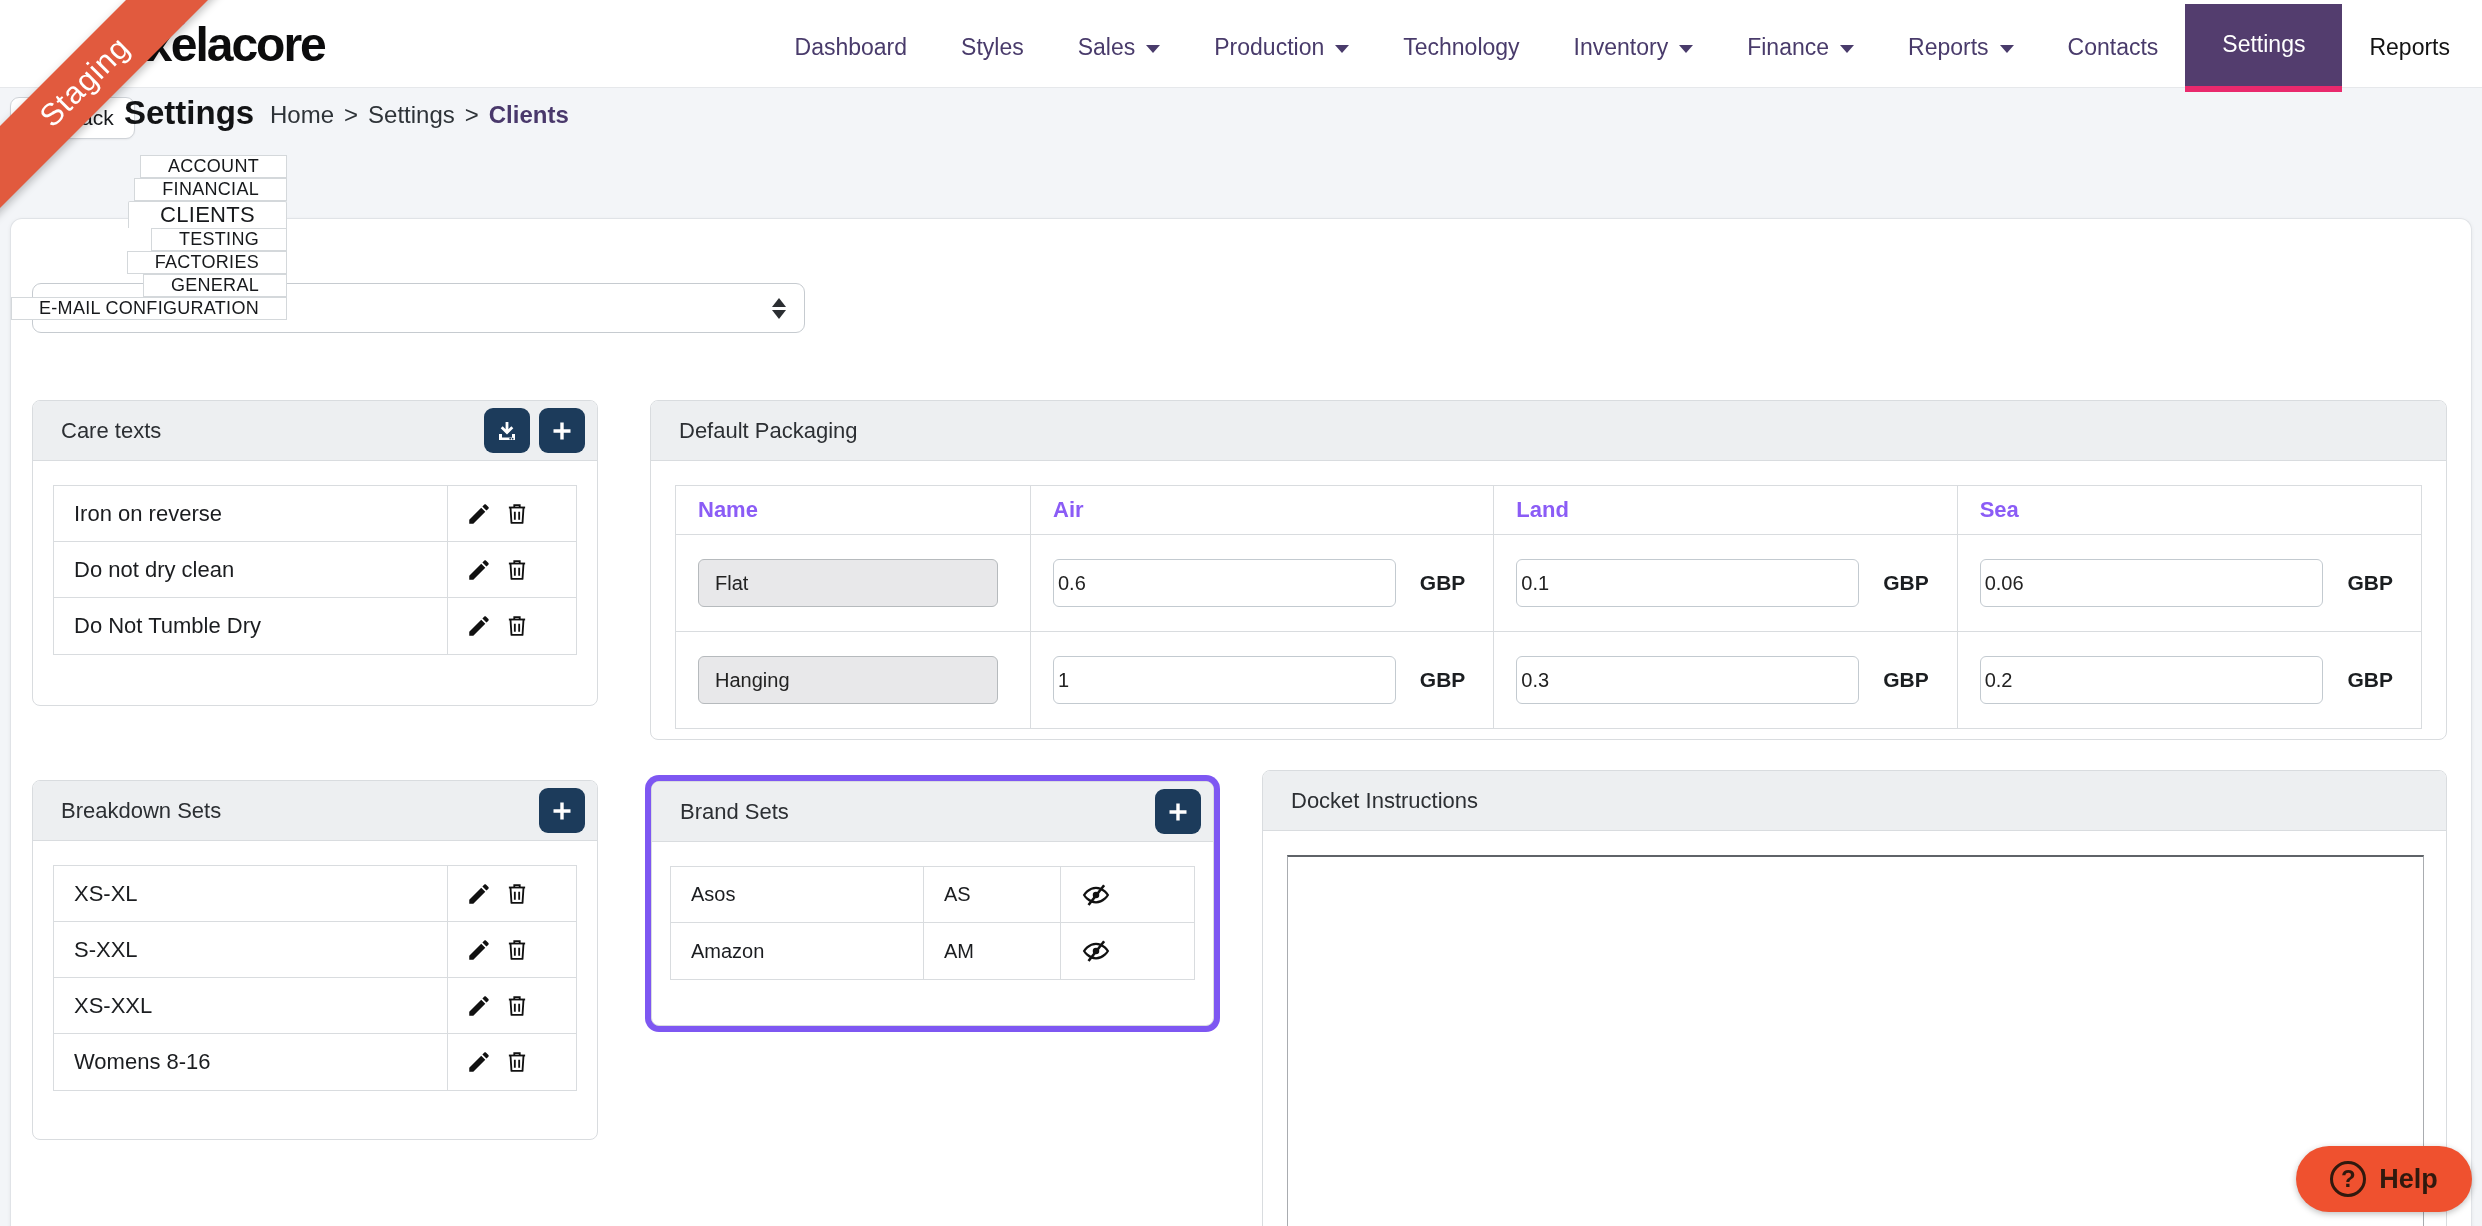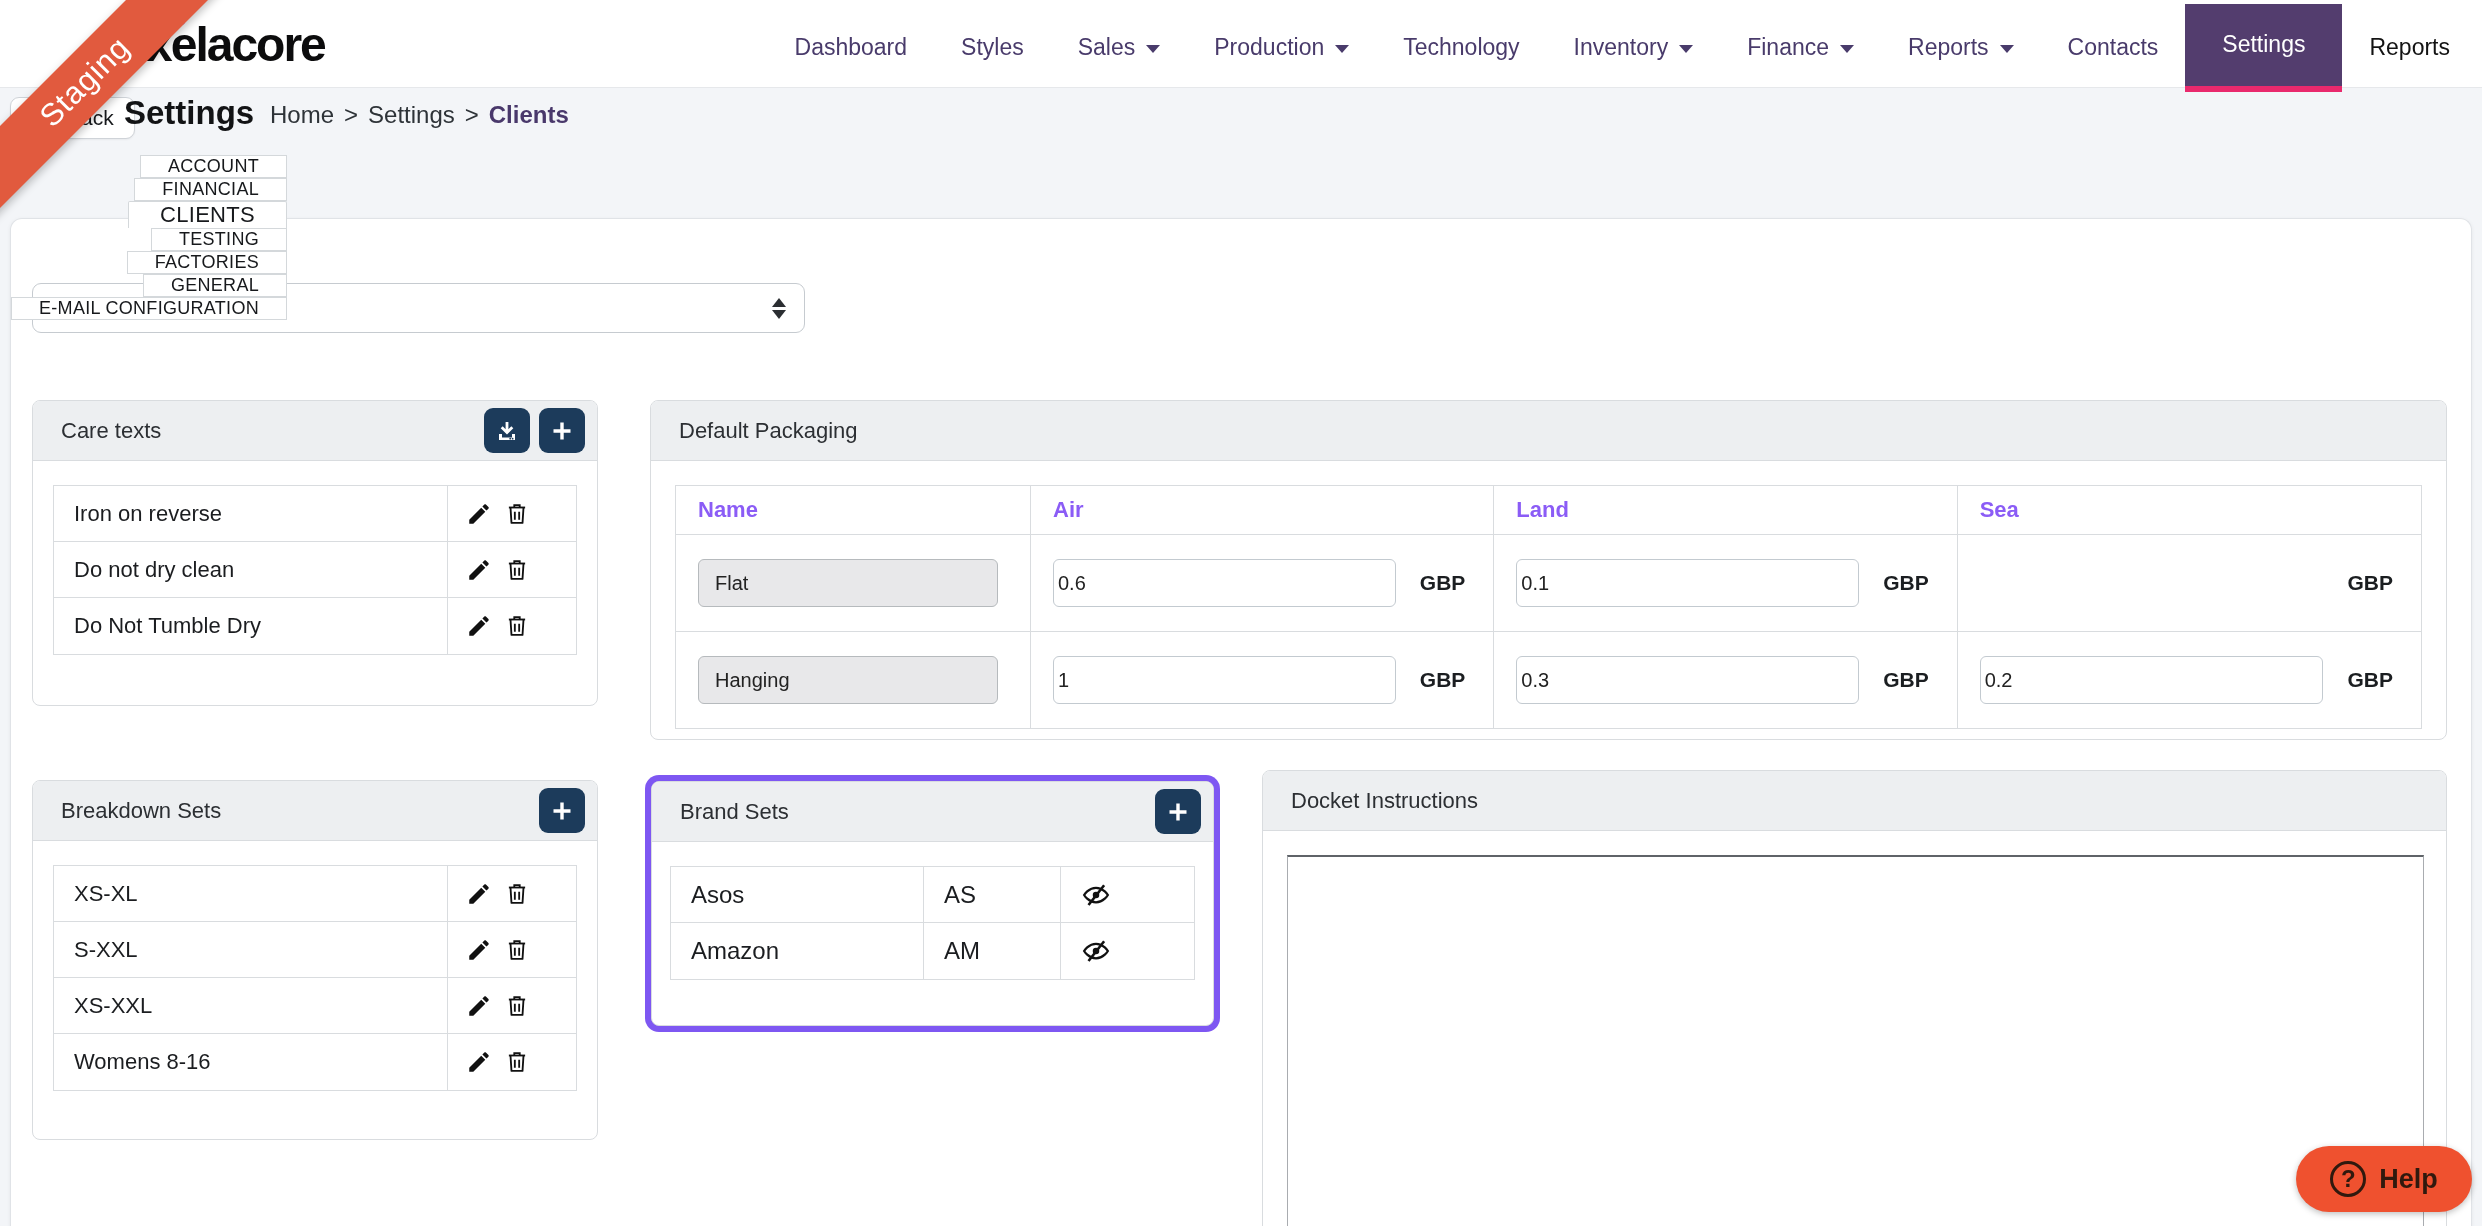--- a/index.html
+++ b/index.html
@@ -101,21 +101,21 @@
     border-radius:6px; padding-left:4px; font-size:20px; color:#222;
     font-family:"Liberation Sans", sans-serif; }
   .ccy { margin-left:auto; font-size:21px; font-weight:700; color:#1b1e21; }
 
   
   #panel-brand { left:651px; top:781px; width:563px; height:245px;
     box-shadow:0 0 0 6px #7e57f2; border-radius:8px; }
   .brand-table { margin:24px 18px 0 18px; border:1px solid #d9dcdf; }
   .brow { display:flex; height:56px; border-bottom:1px solid #d9dcdf; }
   .brow:last-child { border-bottom:none; }
-  .bcell { display:flex; align-items:center; padding-left:20px; font-size:24px; color:#1b1d20;text-align:right; }
+  .bcell { display:flex; align-items:center; padding-left:20px; font-size:20px; color:#1b1d20;text-align:right; }
   .bcell-name { width:253px; border-right:1px solid #d9dcdf; }
   .bcell-code { width:137px; border-right:1px solid #d9dcdf; }
   .bcell-eye { flex:1; }
 
   
   #panel-docket { left:1262px; top:770px; width:1185px; height:560px; }
   .docket-textarea { display:block; margin:24px; width:1137px; height:430px; resize:none;
     border:1px solid #a9acb0; border-top:2px solid #5f6368; background:#fff;
     font-family:"Liberation Sans", sans-serif; font-size:20px; padding:10px; }
 
@@ -335,20 +335,21 @@
           </div>
         <div class="pk-cell val-cell">
             <input class="val-input" value="0.6" style="">
             <span class="ccy">GBP</span>
           </div>
         <div class="pk-cell val-cell">
             <input class="val-input" value="0.1" style="">
             <span class="ccy">GBP</span>
           </div>
         <div class="pk-cell val-cell">
+            <input class="val-input" value="0.06" style="">
             <span class="ccy">GBP</span>
           </div>
       </div>
       <div class="pk-row pk-body">
         <div class="pk-cell">
             <input class="name-input" disabled="" value="Hanging" style="">
           </div>
         <div class="pk-cell val-cell">
             <input class="val-input" value="1" style="">
             <span class="ccy">GBP</span>

